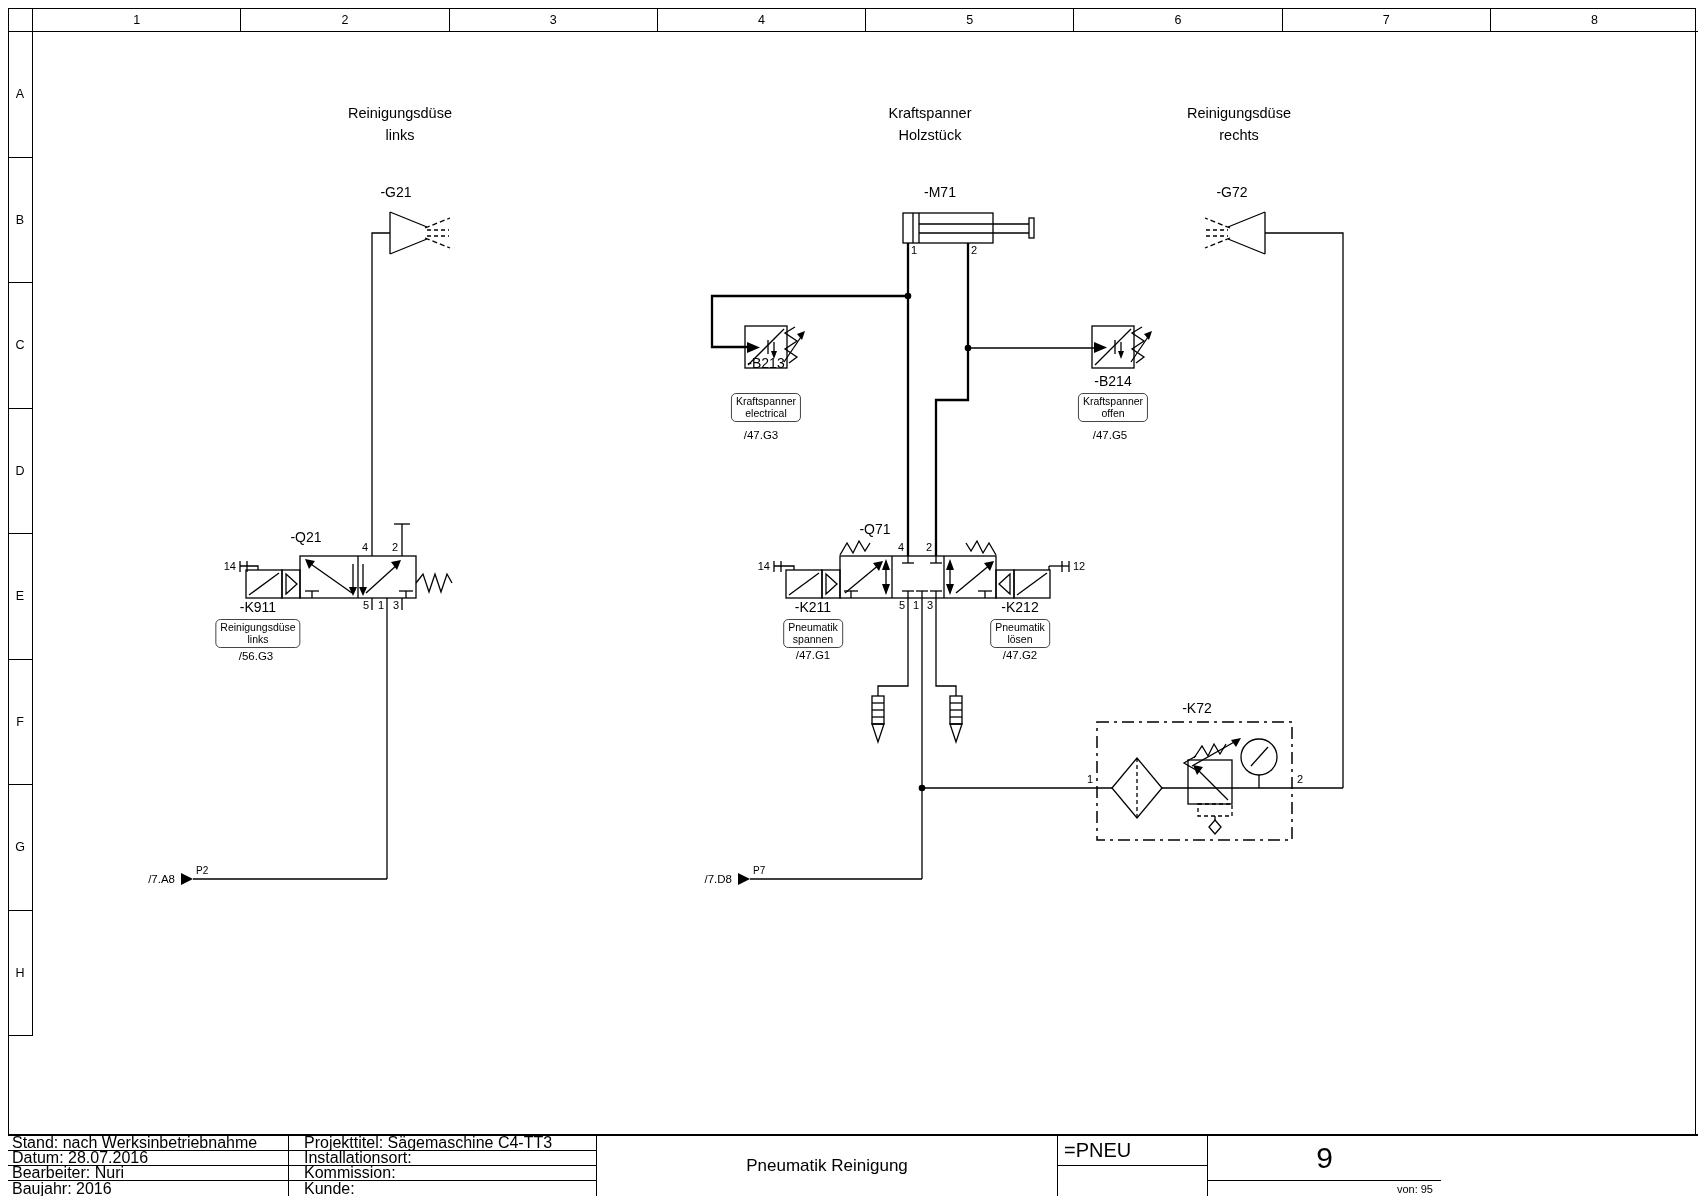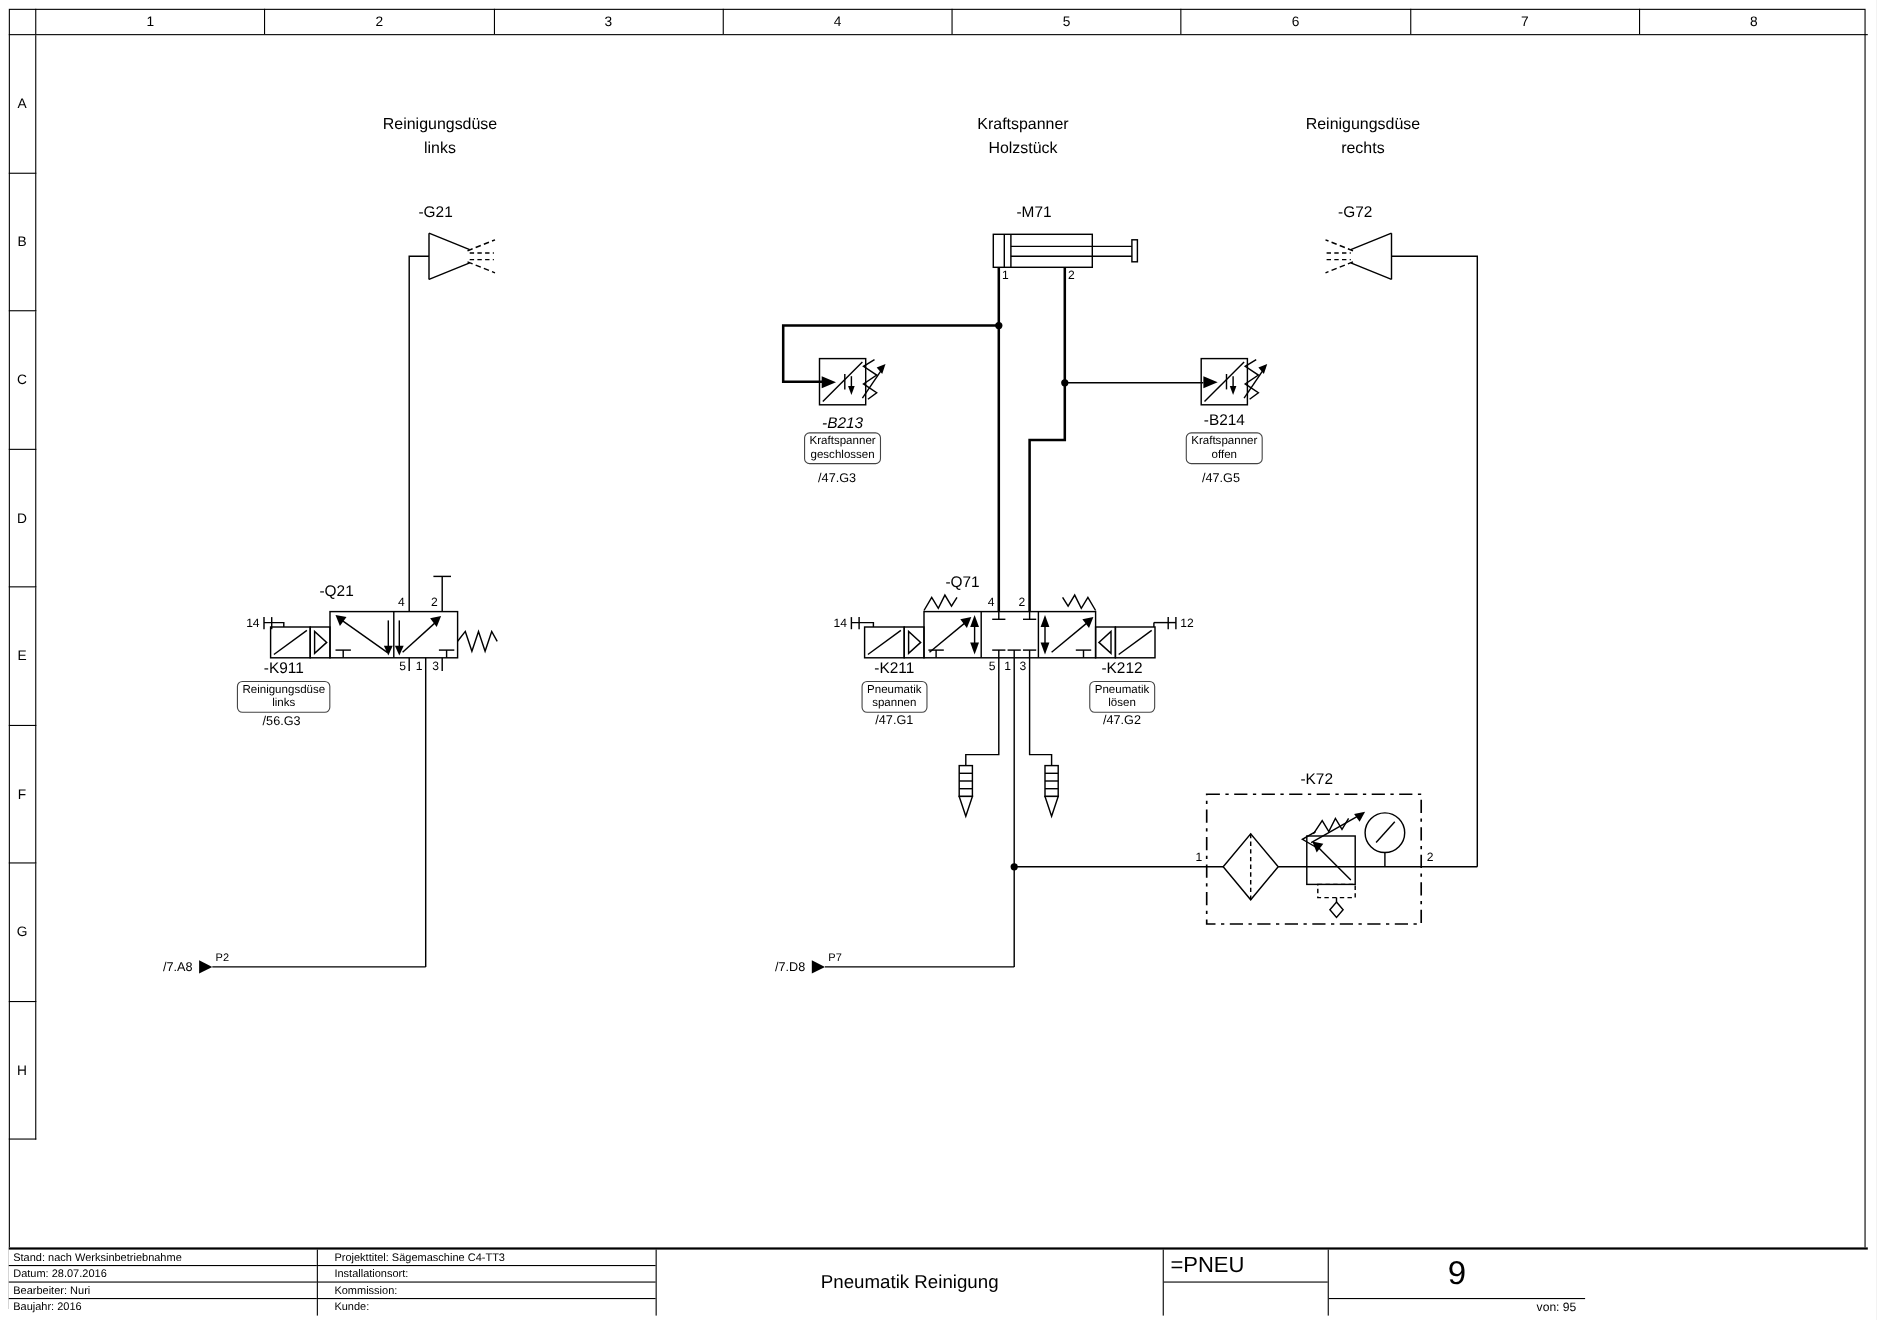--- a/index.html
+++ b/index.html
@@ -27,21 +27,21 @@
   .ptxt3{font-family:"Liberation Sans",sans-serif;font-size:10px;fill:#000;}
   
   .hdr{position:absolute;transform:translateX(-50%);font-size:14.5px;text-align:center;line-height:1.5;white-space:nowrap;}
   .clabel{position:absolute;transform:translateX(-50%);font-size:14px;white-space:nowrap;}
   .tag{position:absolute;transform:translateX(-50%);border:1.1px solid #444;border-radius:5px;
        font-size:10.5px;line-height:1.18;text-align:center;padding:1px 4px;background:#fff;white-space:nowrap;}
   .ref{position:absolute;transform:translateX(-50%);font-size:11.5px;white-space:nowrap;}
   
   .tblock{position:absolute;left:8px;top:1134px;width:1690px;height:62px;display:flex;box-sizing:border-box;border-top:2px solid #000;background:#fff;}
   .tb-left{width:589px;display:grid;grid-template-columns:280px 1fr;grid-template-rows:repeat(4,1fr);box-sizing:border-box;border-right:1.5px solid #000;}
-  .tb-left .cell{font-size:10px;padding-left:4px;display:flex;align-items:center;border-bottom:1.2px solid #000;box-sizing:border-box;white-space:nowrap;overflow:hidden;}
+  .tb-left .cell{font-size:16px;padding-left:4px;display:flex;align-items:center;border-bottom:1.2px solid #000;box-sizing:border-box;white-space:nowrap;overflow:hidden;}
   .tb-left .cell.colb{border-left:1.2px solid #000;padding-left:15px;}
   .tb-left .cell.lastrow{border-bottom:none;}
   .tb-title{width:461px;display:flex;align-items:center;justify-content:center;font-size:17px;border-right:1.5px solid #000;box-sizing:border-box;}
   .tb-logo{width:257px;position:relative;border-right:1.5px solid #000;box-sizing:border-box;}
   .tb-pneu{width:150px;display:flex;flex-direction:column;border-right:1.5px solid #000;box-sizing:border-box;}
   .tb-pneu .top{height:30px;border-bottom:1.2px solid #000;box-sizing:border-box;display:flex;align-items:center;padding-left:6px;font-size:20px;}
   .tb-pneu .bot{flex:1;}
   .tb-page{width:233px;display:flex;flex-direction:column;box-sizing:border-box;}
   .tb-page .num{height:45px;border-bottom:1.2px solid #000;box-sizing:border-box;display:flex;align-items:center;justify-content:center;font-size:30px;}
   .tb-page .of{flex:1;display:flex;align-items:center;justify-content:flex-end;padding-right:8px;font-size:11px;}
@@ -298,36 +298,36 @@
       <div>Holzstück</div>
   </div>
   <div class="hdr" style="left:1239px;top:103px;">
     <div>Reinigungsdüse</div>
       <div>rechts</div>
   </div>
 
   <div class="clabel" style="left:396px;top:184px;">-G21</div>
   <div class="clabel" style="left:940px;top:184px;">-M71</div>
   <div class="clabel" style="left:1232px;top:184px;">-G72</div>
-  <div class="clabel" style="left:766px;top:376px;font-style:italic;">-B213</div>
+  <div class="clabel" style="left:766px;top:355px;">-B213</div>
   <div class="clabel" style="left:1113px;top:373px;">-B214</div>
   <div class="clabel" style="left:306px;top:529px;">-Q21</div>
   <div class="clabel" style="left:875px;top:521px;">-Q71</div>
   <div class="clabel" style="left:258px;top:599px;">-K911</div>
   <div class="clabel" style="left:813px;top:599px;">-K211</div>
   <div class="clabel" style="left:1020px;top:599px;">-K212</div>
   <div class="clabel" style="left:1197px;top:700px;">-K72</div>
 
   <div class="tag" style="left:258px;top:619px;">
     <div>Reinigungsdüse</div>
       <div>links</div>
   </div>
   <div class="tag" style="left:766px;top:393px;">
     <div>Kraftspanner</div>
-      <div>geschlossen</div>
+      <div>electrical</div>
   </div>
   <div class="tag" style="left:1113px;top:393px;">
     <div>Kraftspanner</div>
       <div>offen</div>
   </div>
   <div class="tag" style="left:813px;top:619px;">
     <div>Pneumatik</div>
       <div>spannen</div>
   </div>
   <div class="tag" style="left:1020px;top:619px;">

